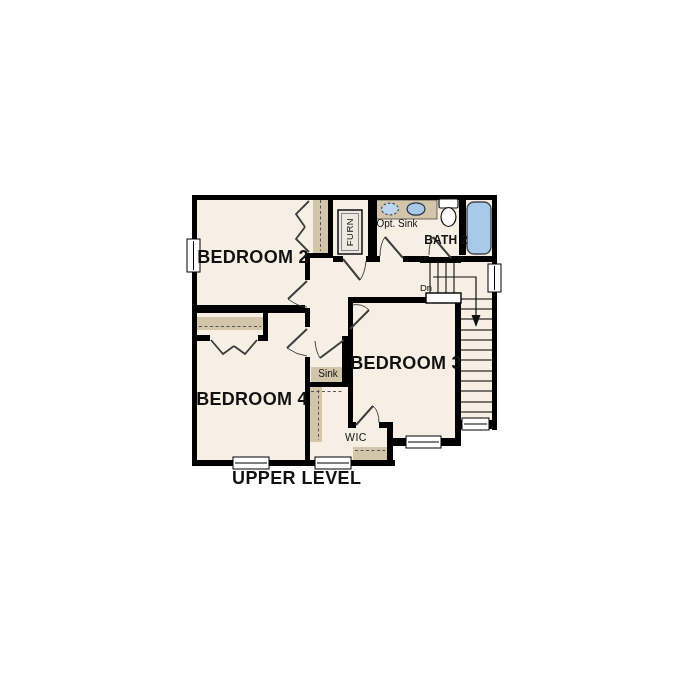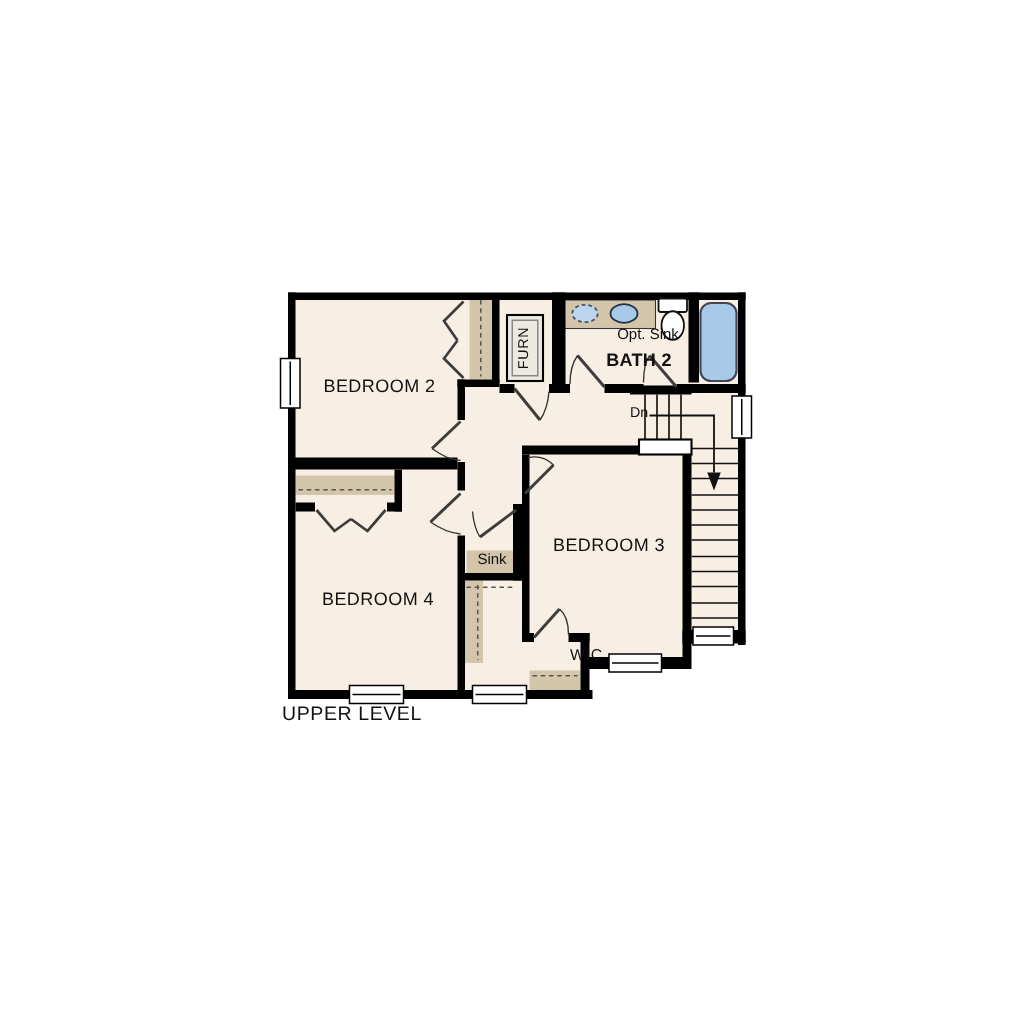--- a/index.html
+++ b/index.html
@@ -11,29 +11,30 @@
     overflow:hidden;
   }
   #plan-svg{position:absolute;left:0;top:0;}
   .lbl{
     position:absolute;
     color:#111;
     white-space:nowrap;
     transform:translate(-50%,-50%);
     line-height:1;
   }
-  .room{font-weight:normal;font-size:12px;letter-spacing:.3px;}
+  .room{font-weight:bold;font-size:18px;letter-spacing:.3px;}
   .bath{font-weight:bold;font-size:12px;letter-spacing:.2px;}
   .small{font-size:10px;}
-  .wic{font-size:10.5px;letter-spacing:.5px;margin-left:35px;}
+  .wic{font-size:10.5px;letter-spacing:.5px;}
   .dn{font-size:9.5px;}
   .furn{font-size:9.5px;transform:translate(-50%,-50%) rotate(-90deg);letter-spacing:.5px;}
   .title{
-    font-weight:normal;font-size:13px;letter-spacing:.4px;
+    font-weight:bold;font-size:18px;letter-spacing:.4px;
     transform:none;
+    margin-left:44px;
   }
 </style>
 </head>
 <body>
 
 <div id="canvas">
 
   <svg id="plan-svg" width="687" height="687" viewBox="0 0 687 687">
 
     <polygon points="194,197 495,197 495,427 458,427 458,444 392,444 392,464 194,464" fill="#f7efe3"></polygon>
@@ -196,21 +197,21 @@
       <g>
         <line x1="356" y1="425" x2="373" y2="406" stroke="#3d3d3d" stroke-width="2"></line>
         <path d="M379,423 Q379,411 373,406" stroke="#333" stroke-width="0.9"></path>
       </g>
     </g>
   </svg>
 
   <div class="lbl room" style="left:253px;top:257px;">BEDROOM 2</div>
   <div class="lbl room" style="left:252px;top:399px;">BEDROOM 4</div>
   <div class="lbl room" style="left:406px;top:363px;">BEDROOM 3</div>
-  <div class="lbl bath" style="left:426px;top:240px;">BATH 2</div>
-  <div class="lbl small" style="left:397px;top:224px;margin-left:35px;">Opt. Sink</div>
+  <div class="lbl bath" style="left:446px;top:240px;">BATH 2</div>
+  <div class="lbl small" style="left:397px;top:224px;">Opt. Sink</div>
   <div class="lbl small" style="left:328px;top:374px;">Sink</div>
   <div class="lbl wic" style="left:356px;top:437px;">WIC</div>
-  <div class="lbl dn" style="left:426px;top:276px;">Dn</div>
+  <div class="lbl dn" style="left:426px;top:288px;">Dn</div>
   <div class="lbl furn" style="left:350px;top:232px;">FURN</div>
   <div class="lbl title" style="left:188px;top:469px;">UPPER LEVEL</div>
 
 </div>
 
 </body></html>

